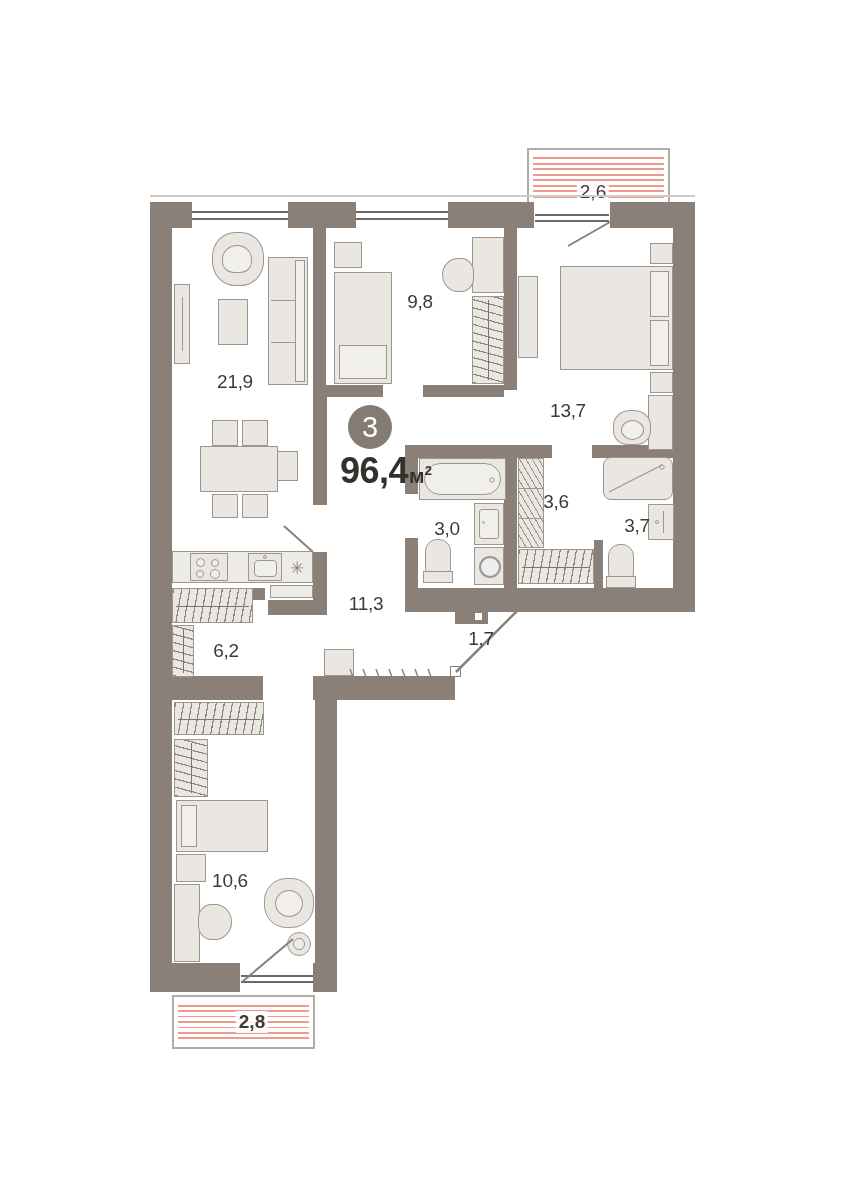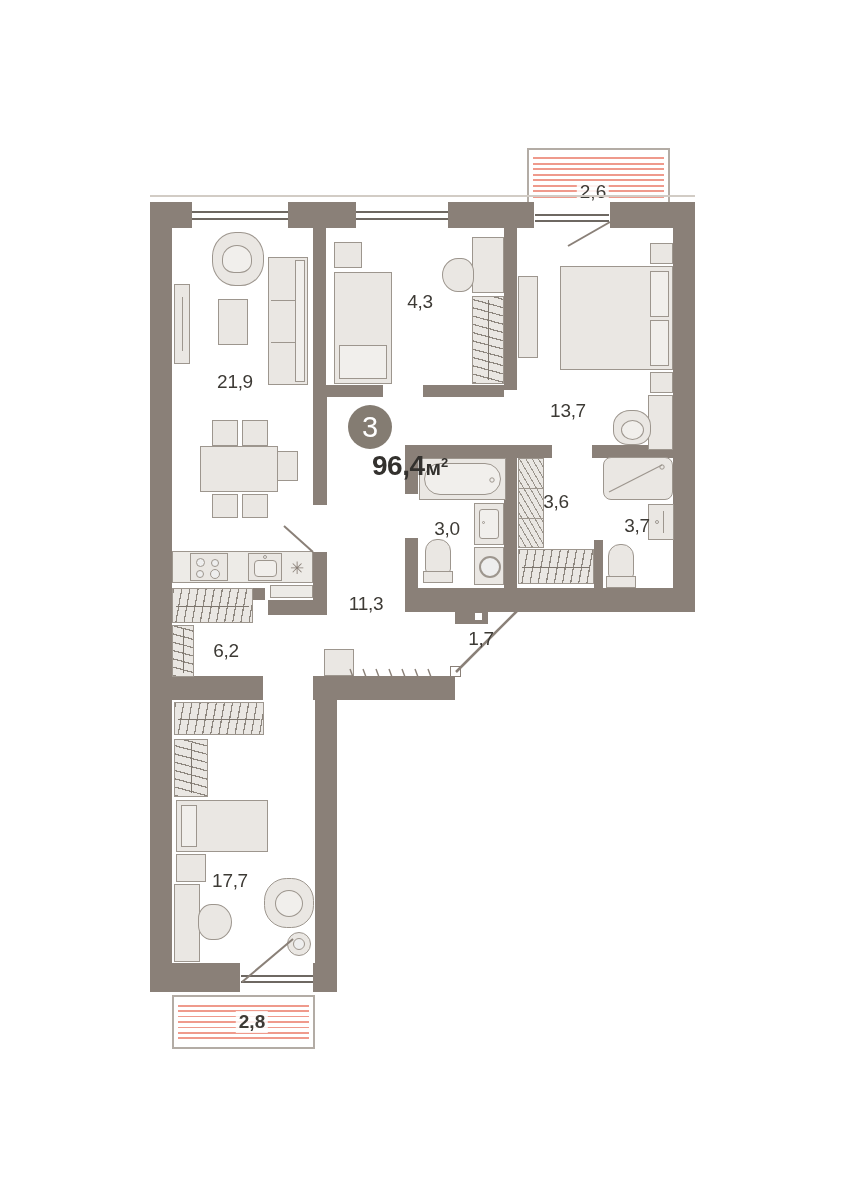--- a/index.html
+++ b/index.html
@@ -37,21 +37,21 @@
 
   
   .rlabel { position:absolute; transform:translate(-50%,-50%); font-size:19px; color:#3d3a35; white-space:nowrap; letter-spacing:-0.3px; }
   .blabel { position:absolute; transform:translate(-50%,-50%); font-size:19px; color:#3d3a35; background:rgba(255,255,255,0.85); padding:0 3px; white-space:nowrap; }
 
   
   .badge { position:absolute; left:348px; top:405px; width:44px; height:44px; border-radius:50%;
     background:#847c72; color:#ffffff; display:flex; align-items:center; justify-content:center;
     font-size:29px; }
   .area { position:absolute; left:340px; top:450px; color:#33312e; white-space:nowrap; }
-  .area .val { font-size:28px; font-weight:600; letter-spacing:-0.5px;margin-left:32px; }
+  .area .val { font-size:36px; font-weight:600; letter-spacing:-0.5px; }
   .area .unit { font-size:21px; font-weight:600; margin-left:1px; }
   .area .sup { font-size:13px; font-weight:600; vertical-align:8px; }
 
   .snow { position:absolute; color:#8a8078; font-size:17px; }
   svg.overlay { position:absolute; left:0; top:0; pointer-events:none; }
   .hinge { position:absolute; background:#ffffff; border:1px solid #8a8078; box-sizing:border-box; }
 </style>
 </head>
 <body>
 
@@ -230,29 +230,29 @@
         <line x1="363" y1="669" x2="366" y2="677"></line>
       <line x1="376" y1="669" x2="379" y2="677"></line>
         <line x1="389" y1="669" x2="392" y2="677"></line>
       <line x1="402" y1="669" x2="405" y2="677"></line>
         <line x1="415" y1="669" x2="418" y2="677"></line>
       <line x1="428" y1="669" x2="431" y2="677"></line>
     </g>
   </svg>
 
   <div class="rlabel" style="left:235px;top:382px;">21,9</div>
-  <div class="rlabel" style="left:420px;top:302px;">4,3</div>
+  <div class="rlabel" style="left:420px;top:302px;">9,8</div>
   <div class="rlabel" style="left:568px;top:411px;">13,7</div>
   <div class="rlabel" style="left:447px;top:529px;">3,0</div>
   <div class="rlabel" style="left:556px;top:502px;">3,6</div>
   <div class="rlabel" style="left:637px;top:526px;">3,7</div>
   <div class="rlabel" style="left:366px;top:604px;">11,3</div>
   <div class="rlabel" style="left:437px;top:639px;margin-left:44px;">1,7</div>
   <div class="rlabel" style="left:226px;top:651px;">6,2</div>
-  <div class="rlabel" style="left:230px;top:881px;">17,7</div>
+  <div class="rlabel" style="left:230px;top:881px;">10,6</div>
 
   <div class="badge">
     <span>3</span>
   </div>
   <div class="area">
     <span class="val">96,4</span><span class="unit">м</span><span class="sup">2</span>
   </div>
 
 </div>
 

